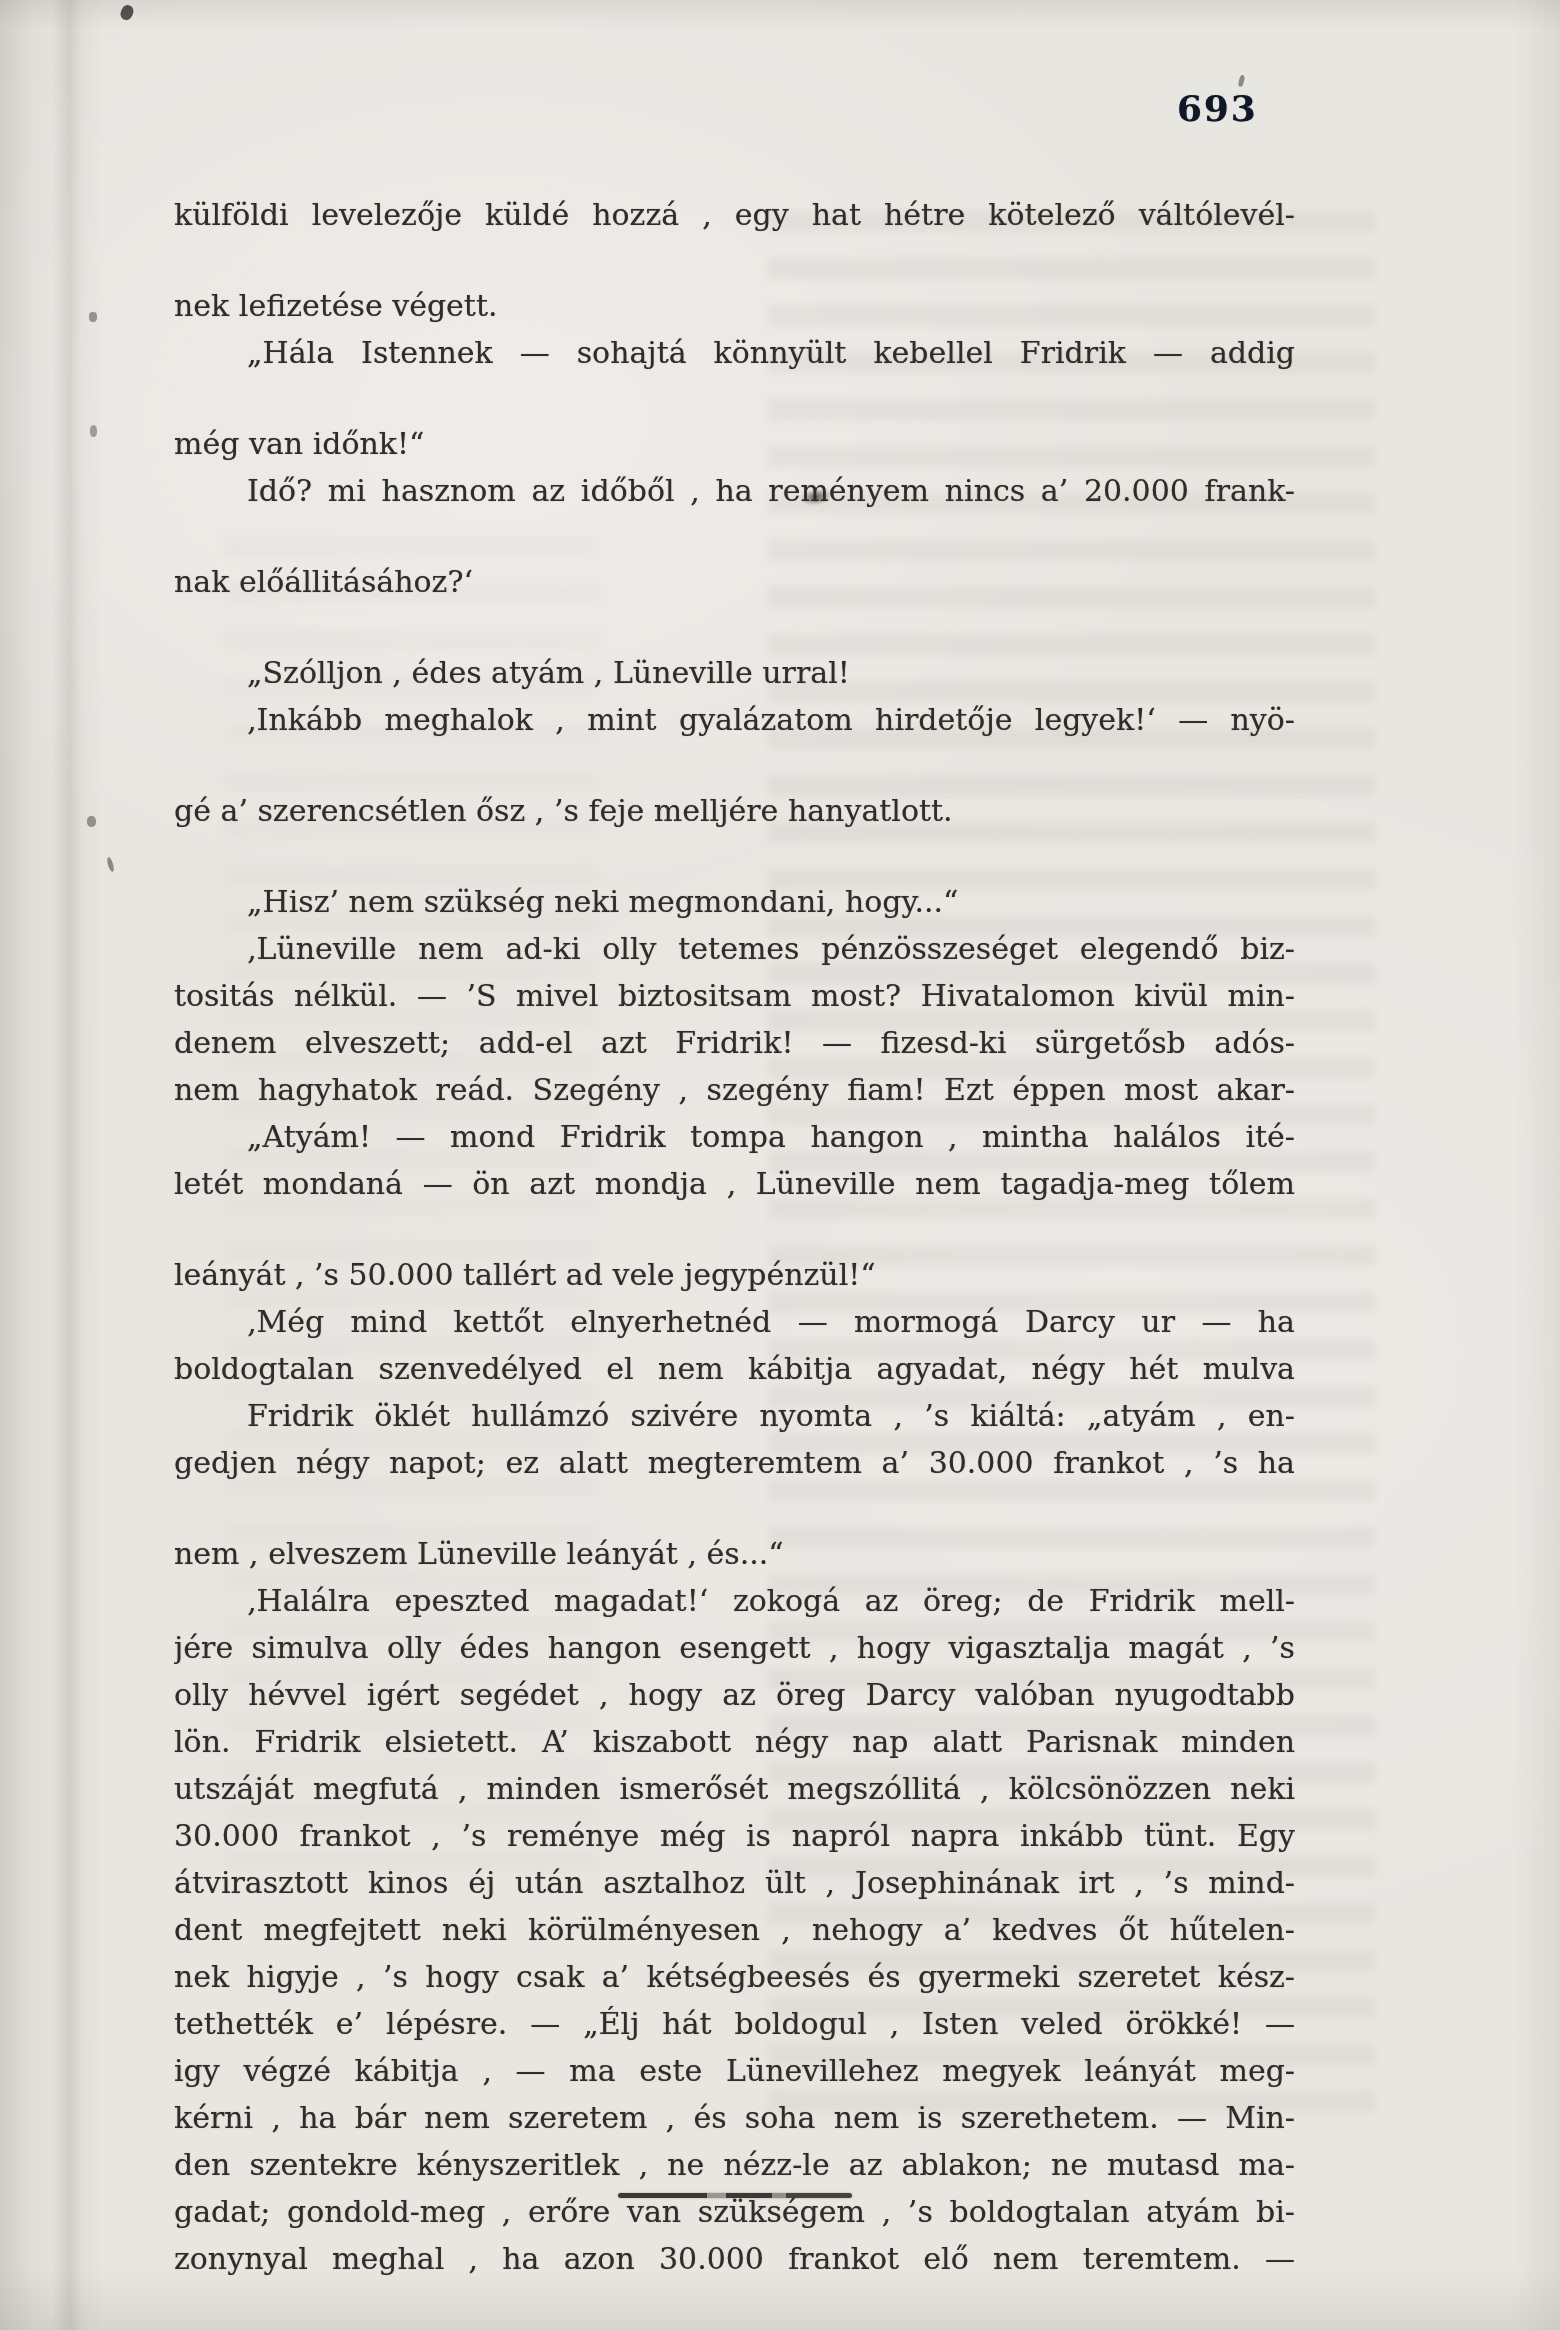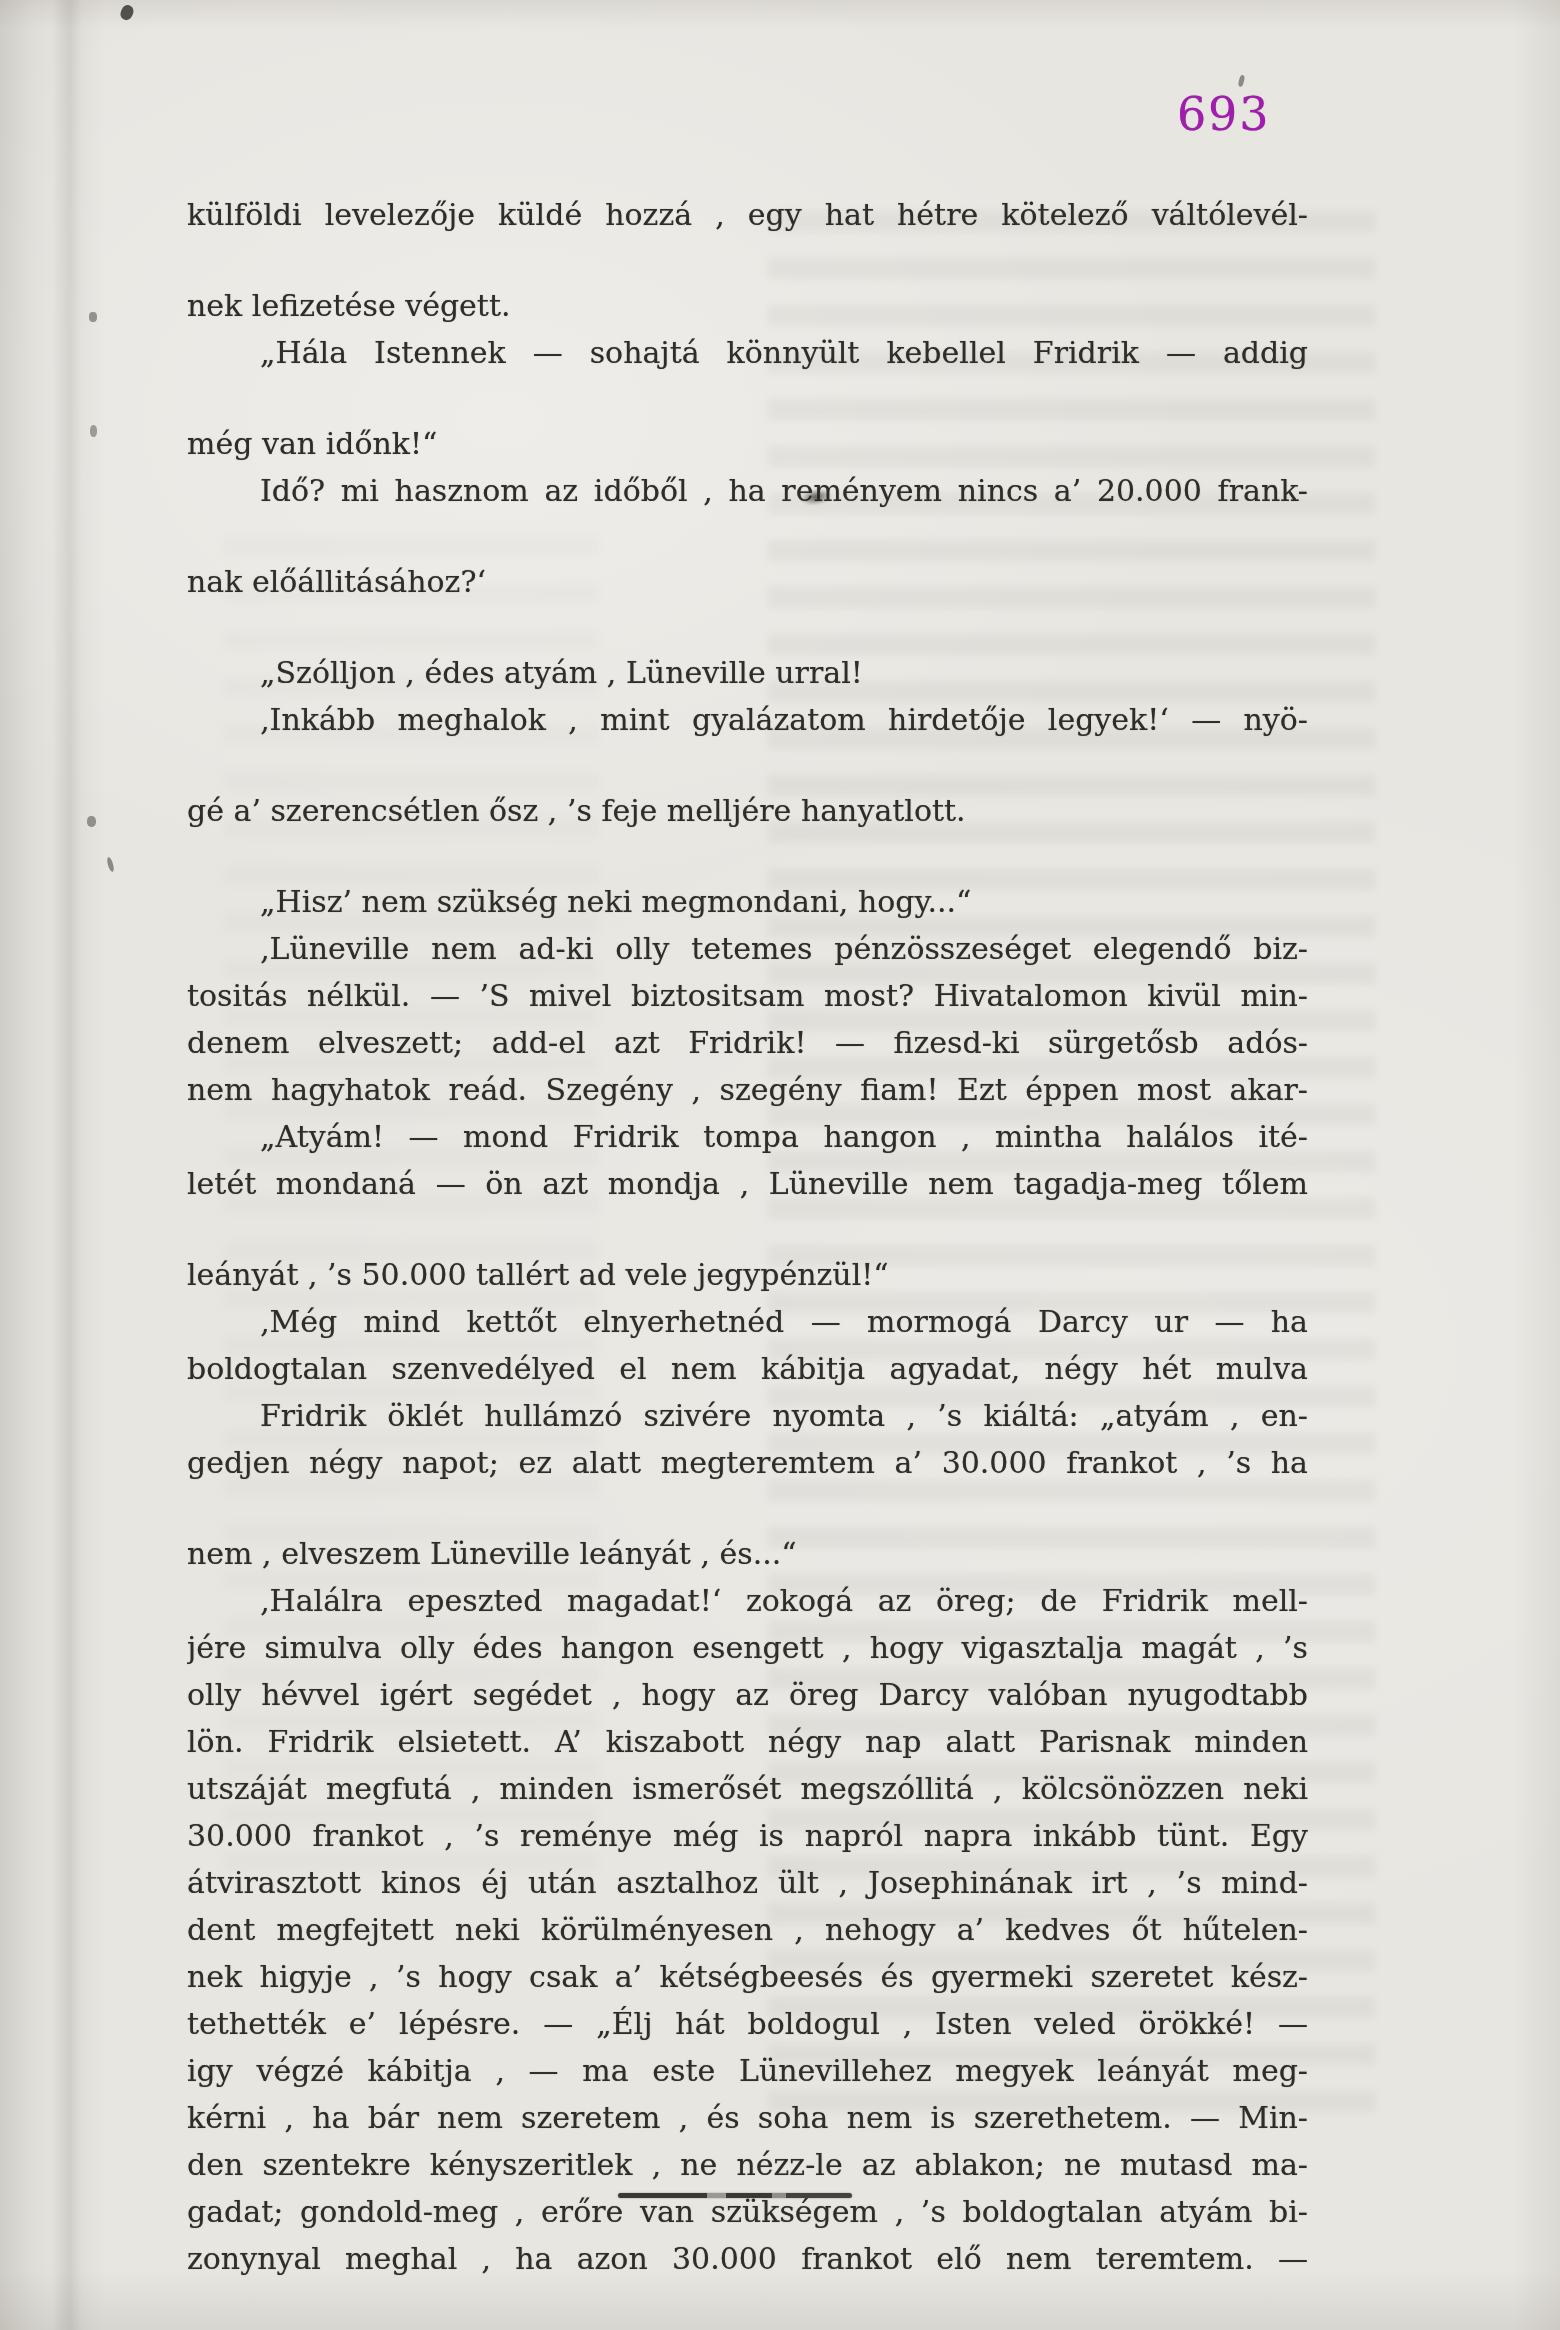--- a/index.html
+++ b/index.html
@@ -33,25 +33,25 @@
   .bleed2{
     position:absolute;left:223px;top:536px;width:375px;height:1339px;
     background:repeating-linear-gradient(180deg,
       rgba(92,89,81,0.025) 0px, rgba(92,89,81,0.025) 19.6px,
       rgba(92,89,81,0) 19.6px, rgba(92,89,81,0) 47px);
     filter:blur(4.5px);
     pointer-events:none;
   }
   .page-number{
     position:absolute;left:1177px;top:87px;
-    font-size:46px;font-weight:normal;letter-spacing:1.8px;
-    color:#a21caf;text-shadow:0 0 0.9px rgba(52,51,46,0.55);
+    font-size:36px;font-weight:bold;letter-spacing:1.8px;
+    color:#0f172a;text-shadow:0 0 0.9px rgba(52,51,46,0.55);
   }
   .text-block{
-    position:absolute;left:187px;top:191px;width:1121px;
+    position:absolute;left:174px;top:191px;width:1121px;
     font-size:30px;line-height:47px;color:#2e2d29;
     text-shadow:0 0 1px rgba(46,45,41,0.5);
   }
   .line{height:47px;overflow:hidden;}
   .line.just{text-align:justify;text-align-last:justify;}
   .line.nojust{text-align:left;text-align-last:left;margin-top:44px;}
   .line.indent{padding-left:73px;}
   .it{font-style:italic;margin-left:39px;letter-spacing:0.9px;}
   .divider{
     position:absolute;left:618px;top:2193px;width:234px;height:5.4px;border-radius:2.7px;

